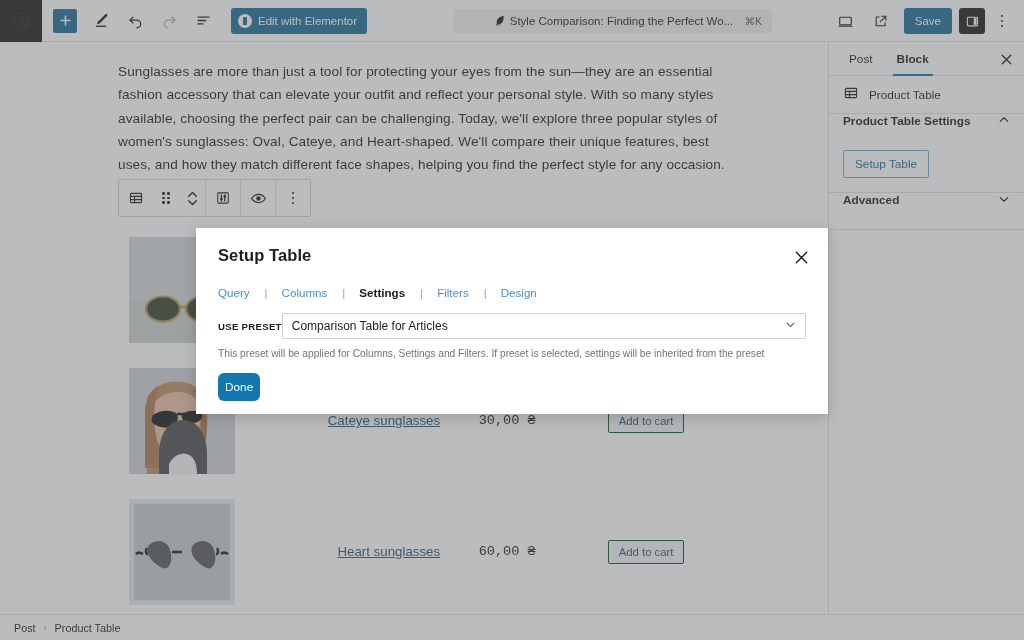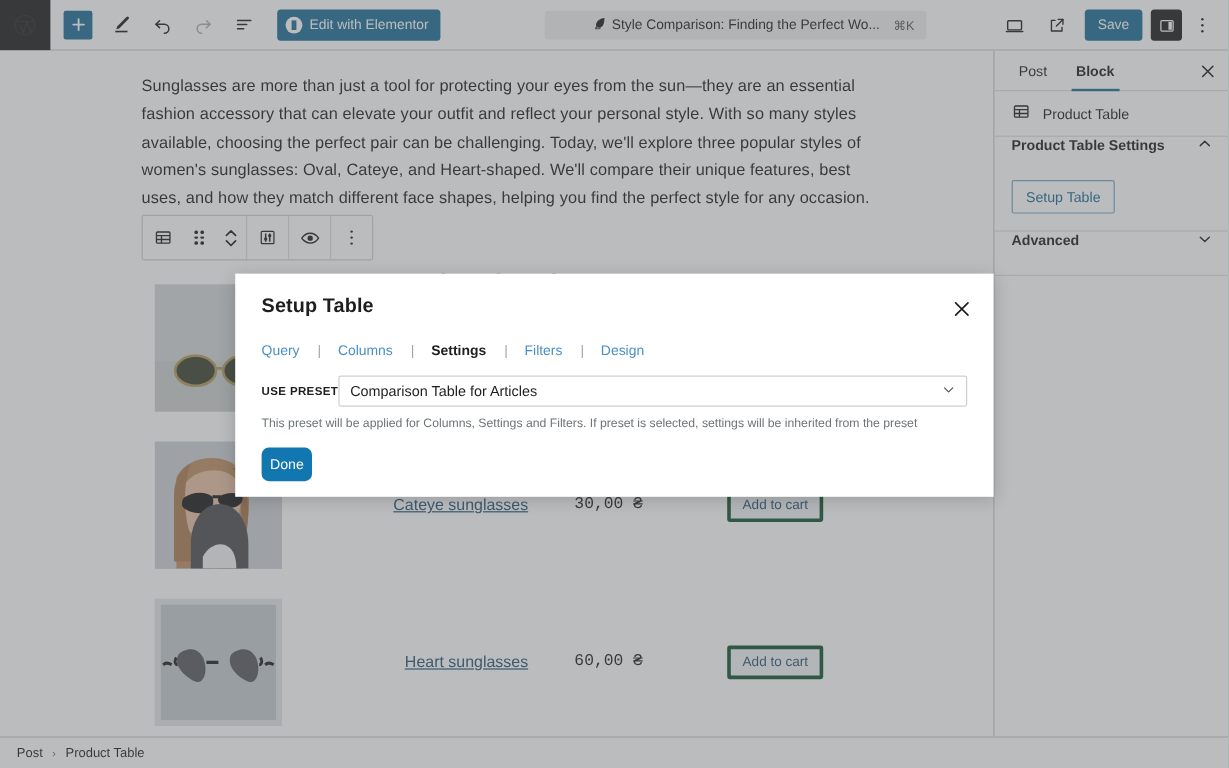--- a/index.html
+++ b/index.html
@@ -9,21 +9,21 @@
     height: 640px;
     overflow: hidden;
     font-family: "Liberation Sans", sans-serif;
     background: #ffffff;
   }
 
   #app {
     position: relative;
     width: 1024px;
     height: 640px;
-    background: #15803d;
+    background: #6d28d9;
     overflow: hidden;
   }
 
   
   .topbar {
     position: absolute;
     top: 0; left: 0;
     width: 1024px;
     height: 42px;
     background: #ffffff;
@@ -259,21 +259,21 @@
   }
   .pprice {
     width: 140px;
     text-align: center;
     font-size: 13.6px;
     color: #1e1e1e;
     font-family: Liberation Mono, monospace;
   }
   .pcart { width: 150px; display: flex; justify-content: center; }
   .cart-btn {
-    border: 3px solid #14532d;
+    border: 1px solid #14532d;
     background: #f3f4f5;
     color: #2c5777;
     font-size: 11.3px;
     padding: 5px 10px;
     border-radius: 2px;
     cursor: pointer;
     white-space: nowrap;
   }
 
   

